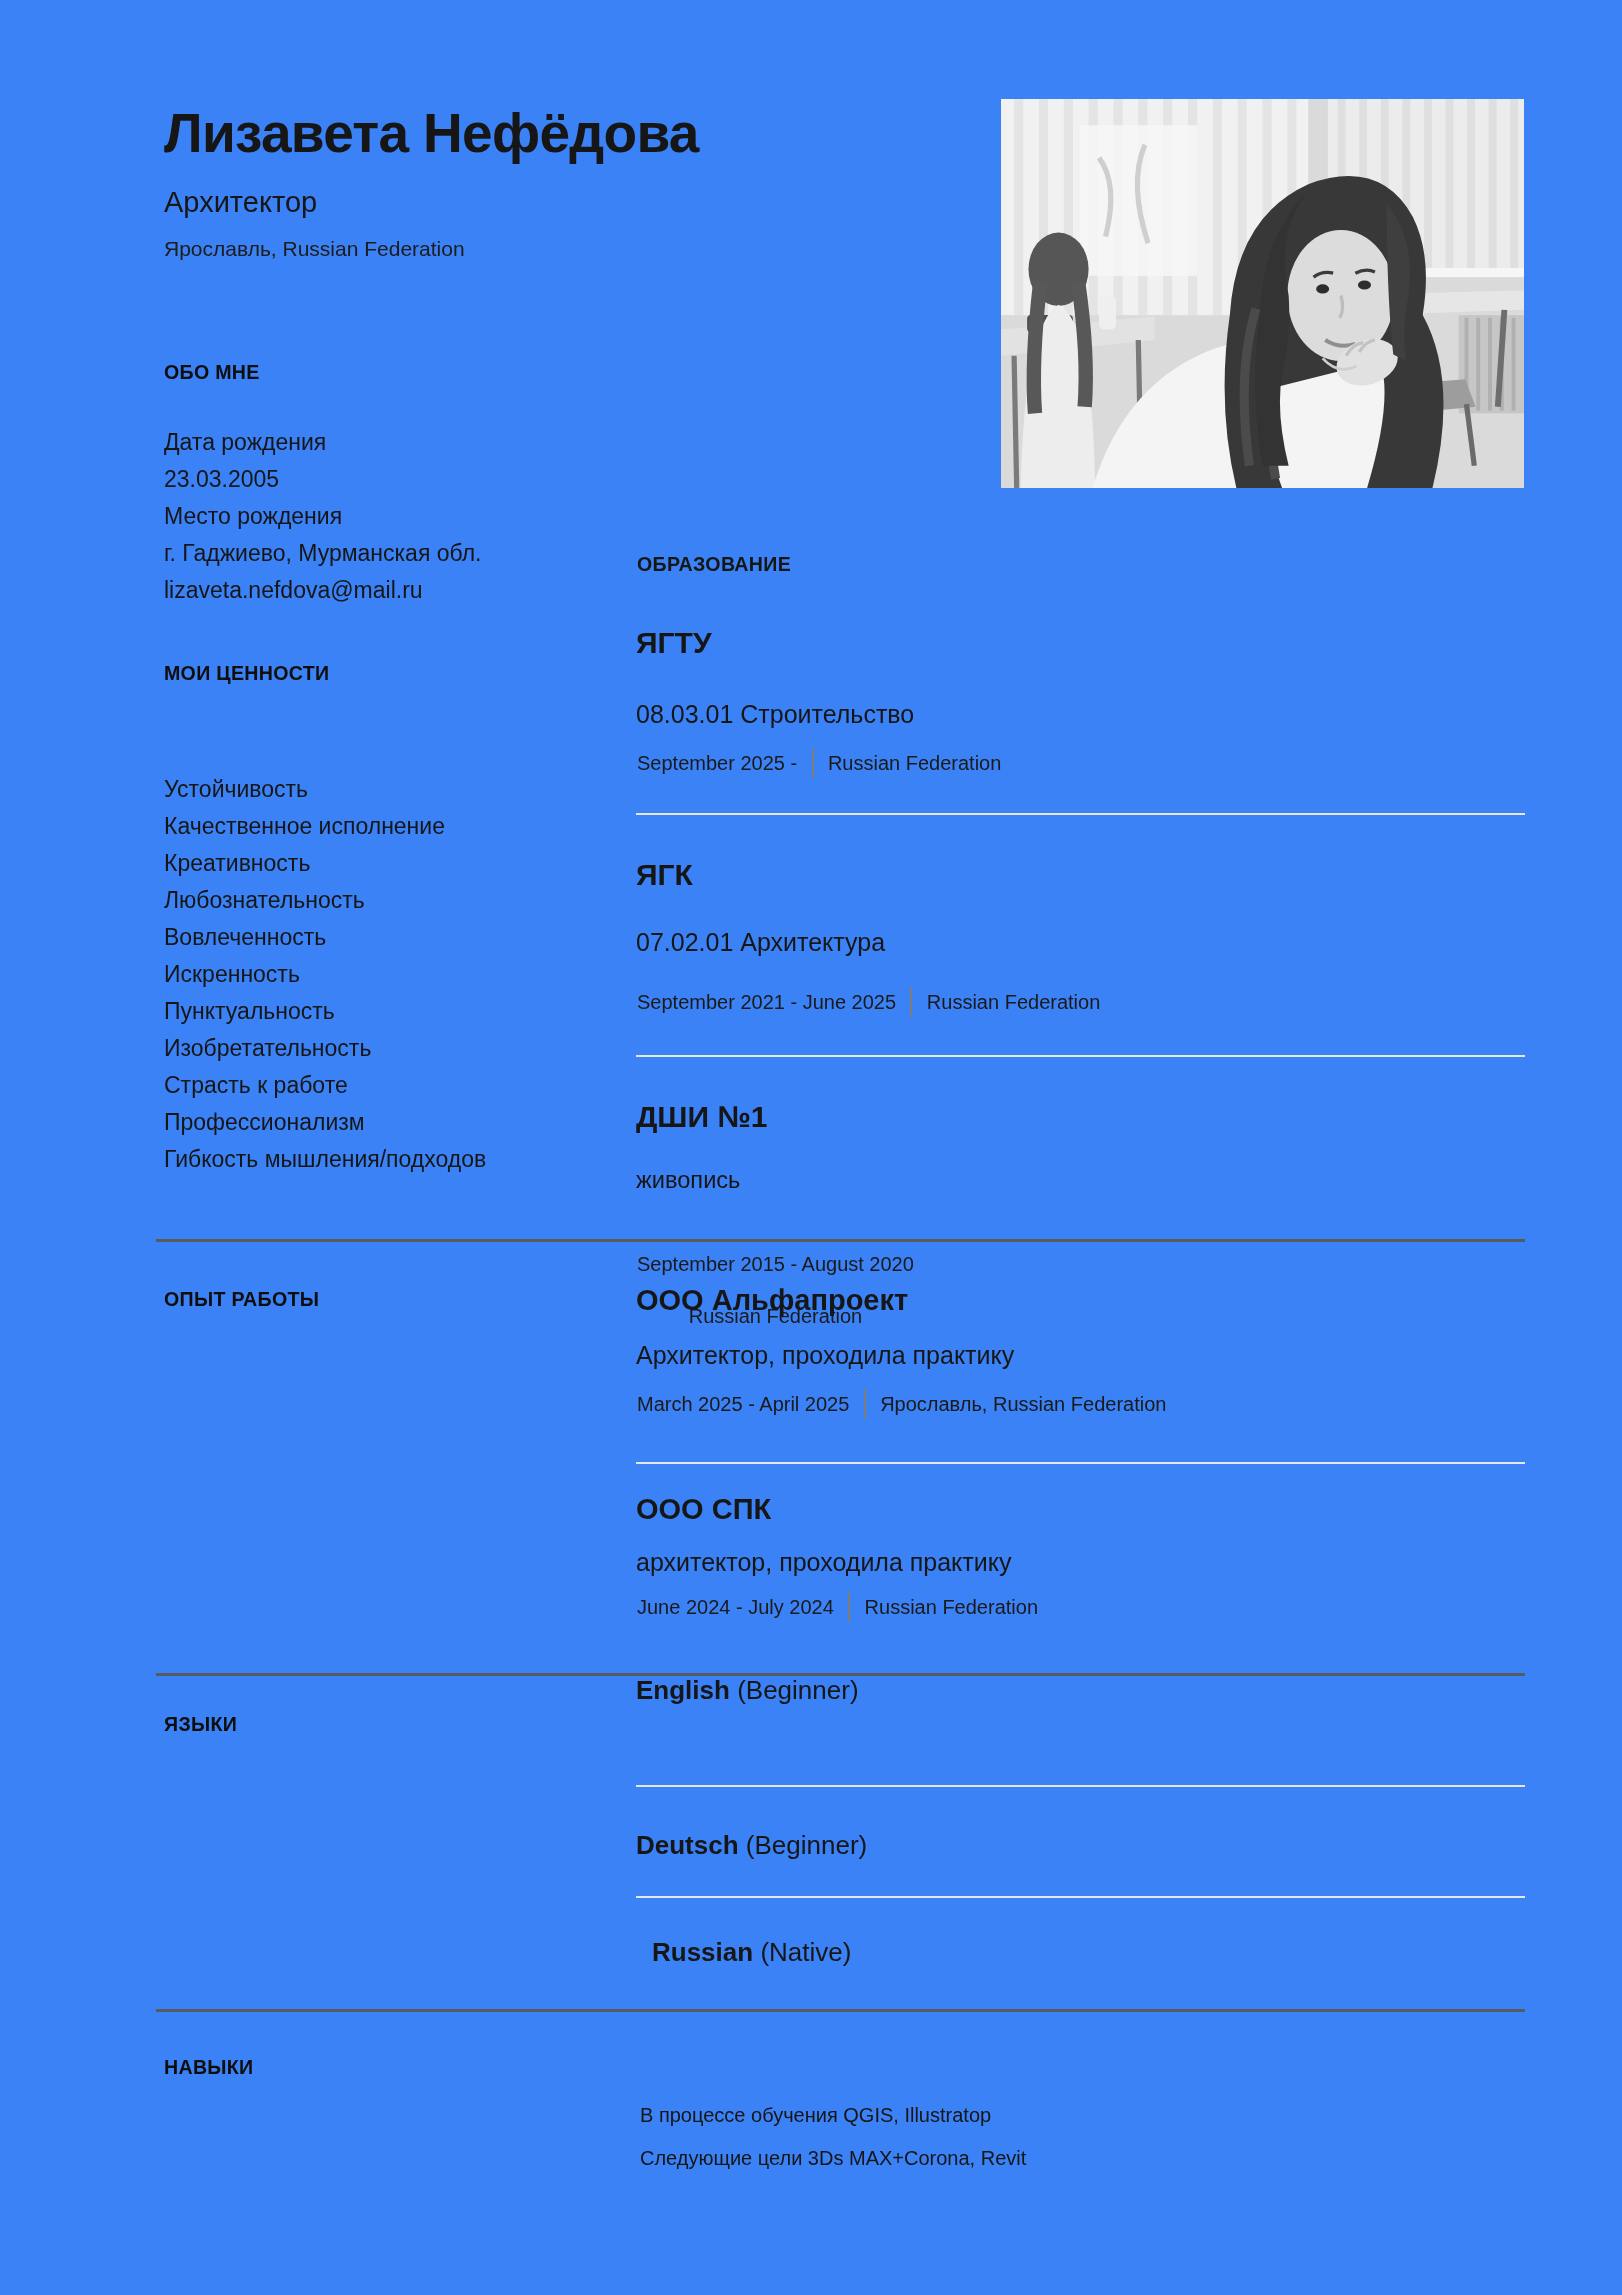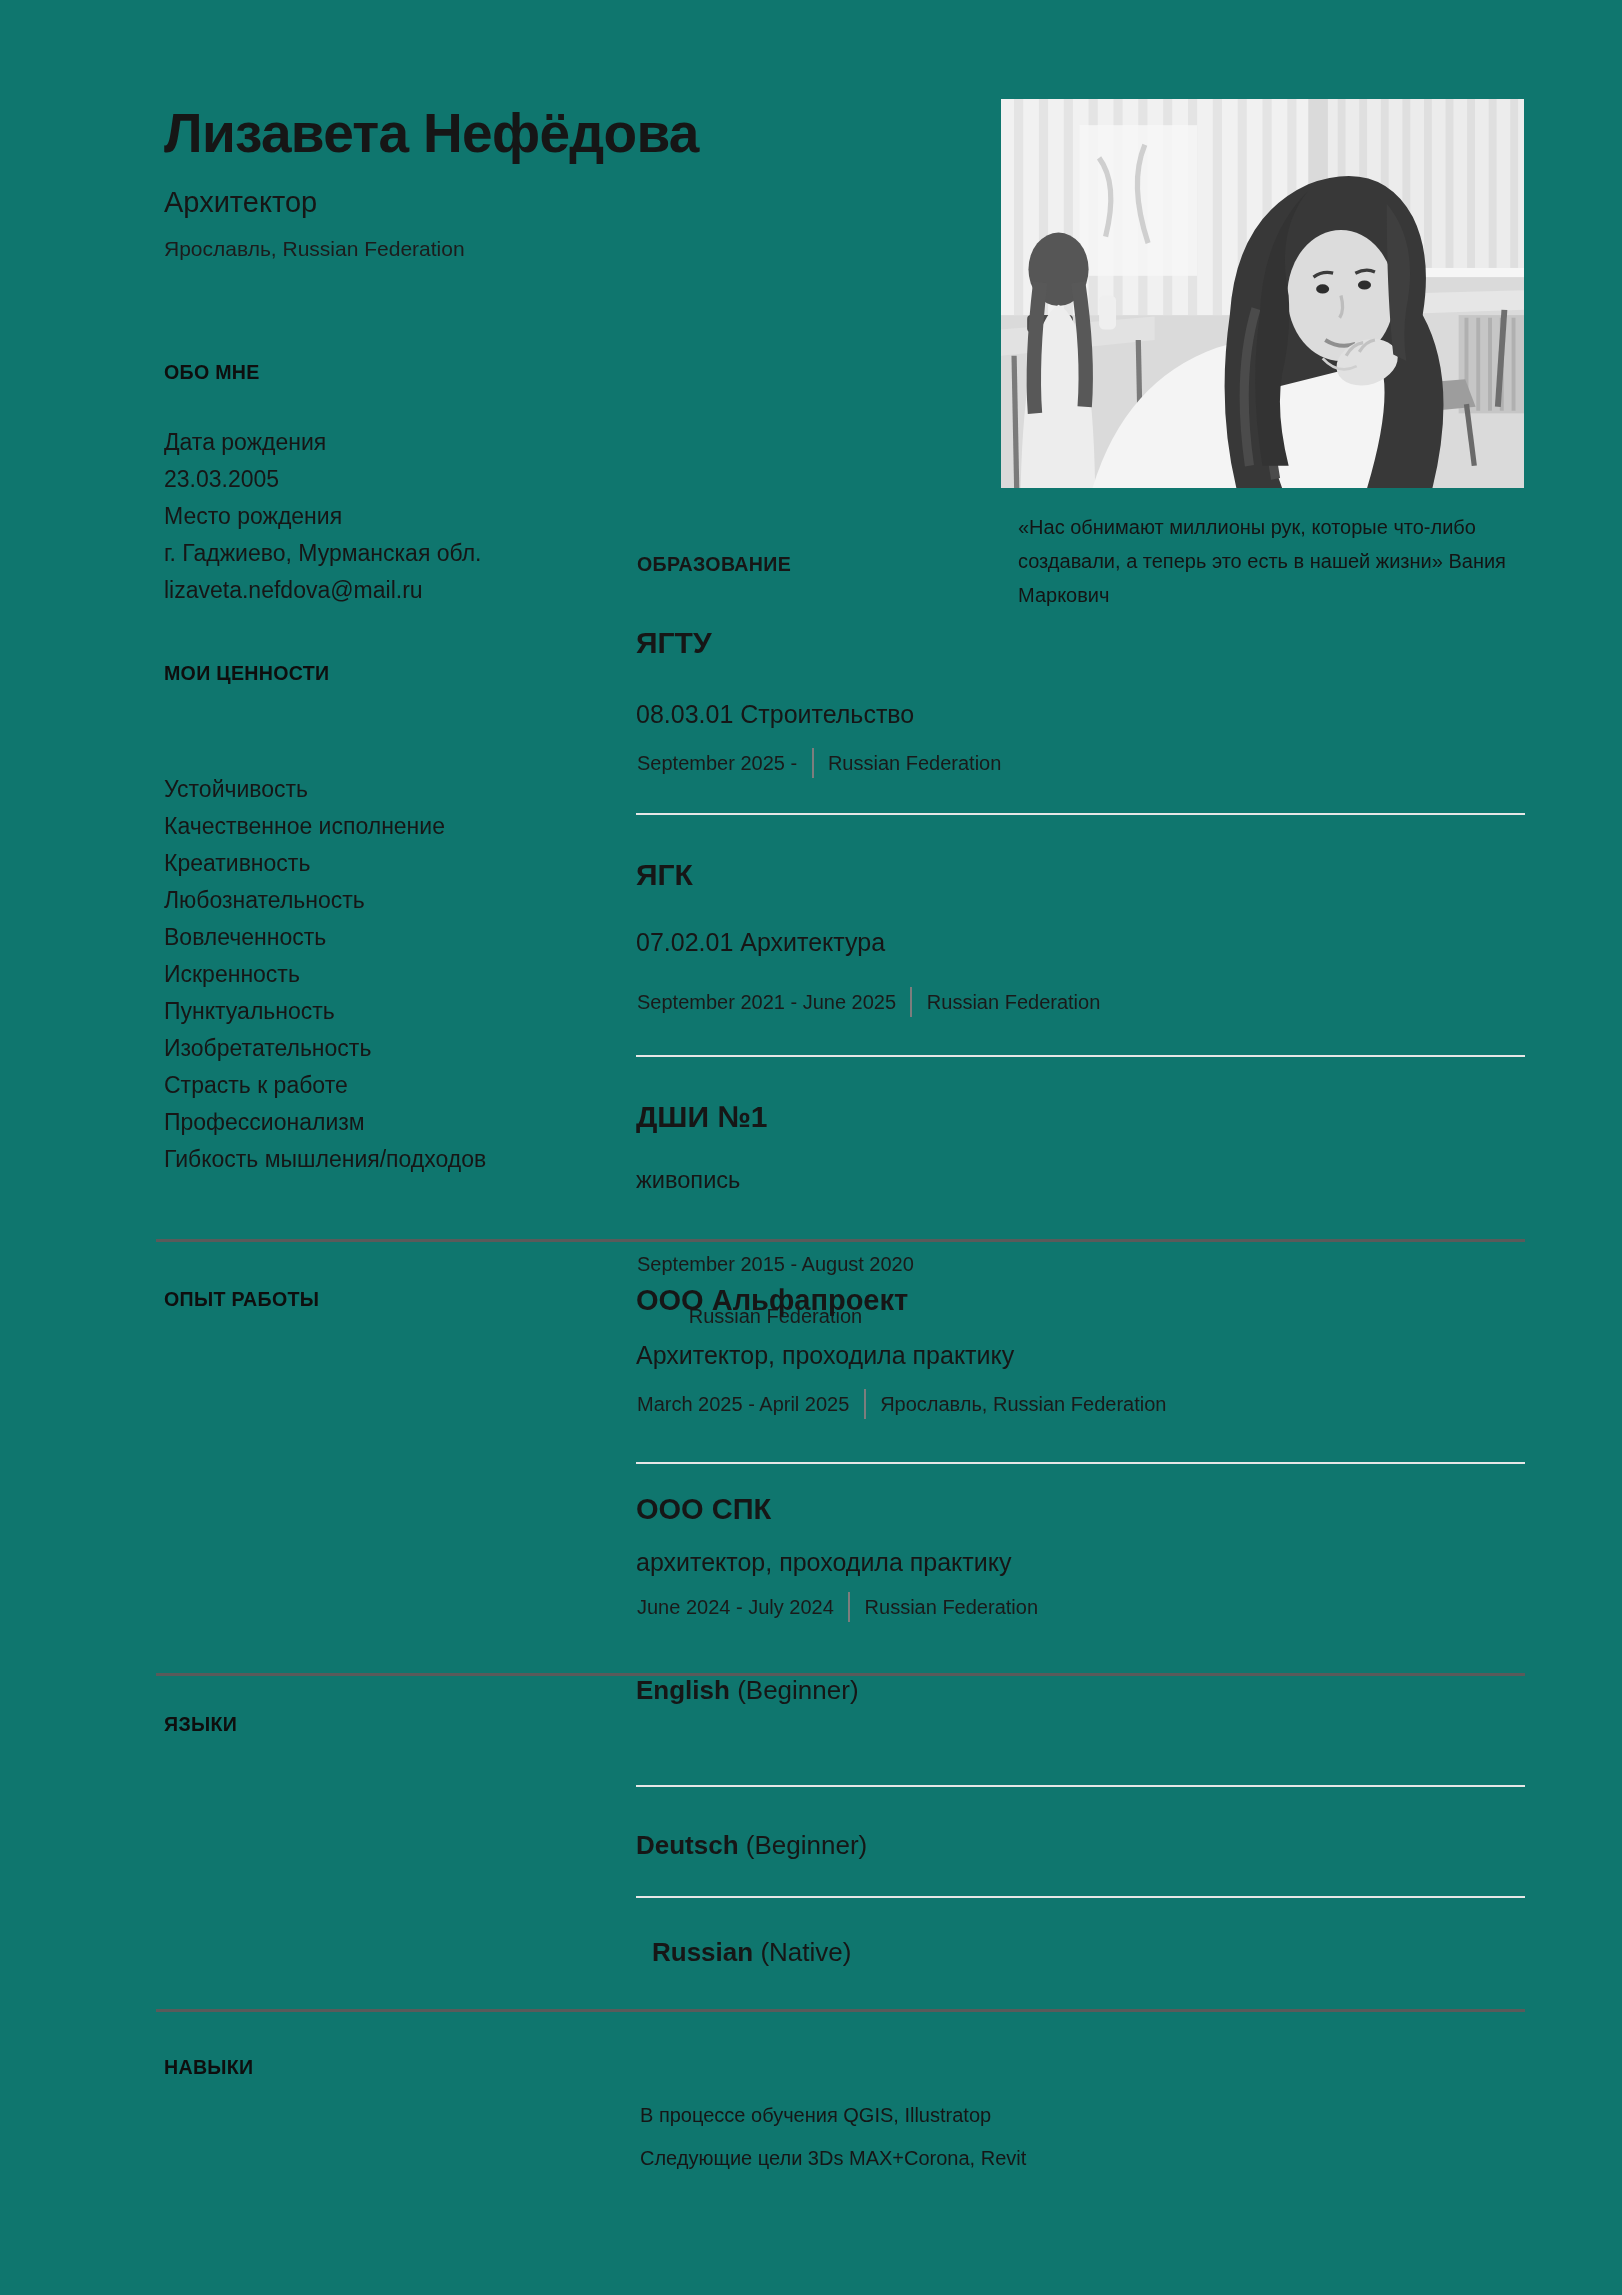--- a/index.html
+++ b/index.html
@@ -1,21 +1,21 @@
 <!DOCTYPE html>
 <html lang="ru" style="font-size:10.5px"><head>
 <meta charset="utf-8">
 <style>
   html,body{margin:0;padding:0;background:#ffffff;}
   body{
     width:1623px;height:2295px;position:relative;
     font-family:"Liberation Sans","DejaVu Sans",sans-serif;
     color:#161616;-webkit-font-smoothing:antialiased;
   }
-  .page{position:absolute;inset:0;background:#0f766e;overflow:hidden;}
+  .page{position:absolute;inset:0;background:#3b82f6;overflow:hidden;}
 
   
   .name{position:absolute;left:164px;top:103px;font-size:55px;font-weight:bold;letter-spacing:-0.7px;line-height:1.1;}
   .job-title{position:absolute;left:164px;top:185px;font-size:29px;line-height:1.2;}
   .location{position:absolute;left:164px;top:236px;font-size:21px;line-height:1.2;color:#1c1c1c;}
 
   
   .photo{position:absolute;left:1001px;top:99px;width:523px;height:389px;}
   .photo svg{display:block;width:100%;height:100%;}
 
@@ -165,21 +165,20 @@
       <ellipse cx="560" cy="402" rx="48" ry="34" fill="#e1e1e1" transform="rotate(-18 560 402)"></ellipse>
       <path d="M528 392 q10 -18 26 -20 M548 386 q10 -16 24 -18" stroke="#c2c2c2" stroke-width="5" fill="none"></path>
 
       <path d="M470 140 Q420 200 440 300 Q444 360 430 420 Q420 480 440 560 L400 560 Q380 440 396 330 Q400 210 470 140 Z" fill="#333333"></path>
       <path d="M590 160 Q640 220 620 320 Q614 360 620 400 L600 390 Q590 300 590 160 Z" fill="#3f3f3f"></path>
 
       <path d="M492 396 q24 26 52 12" stroke="#cfcfcf" stroke-width="4" fill="none"></path>
     </svg>
   </div>
 
-  <div class="quote">«Нас обнимают миллионы рук, которые что-либо создавали, а теперь это есть в нашей жизни» Вания Маркович</div>
 
   <div class="rail-label lbl-about">ОБО МНЕ</div>
   <div class="rail-label lbl-values">МОИ ЦЕННОСТИ</div>
   <div class="rail-label lbl-experience">ОПЫТ РАБОТЫ</div>
   <div class="rail-label lbl-languages">ЯЗЫКИ</div>
   <div class="rail-label lbl-skills">НАВЫКИ</div>
 
   <div class="about-list">
     <div>Дата рождения</div>
     <div>23.03.2005</div>

